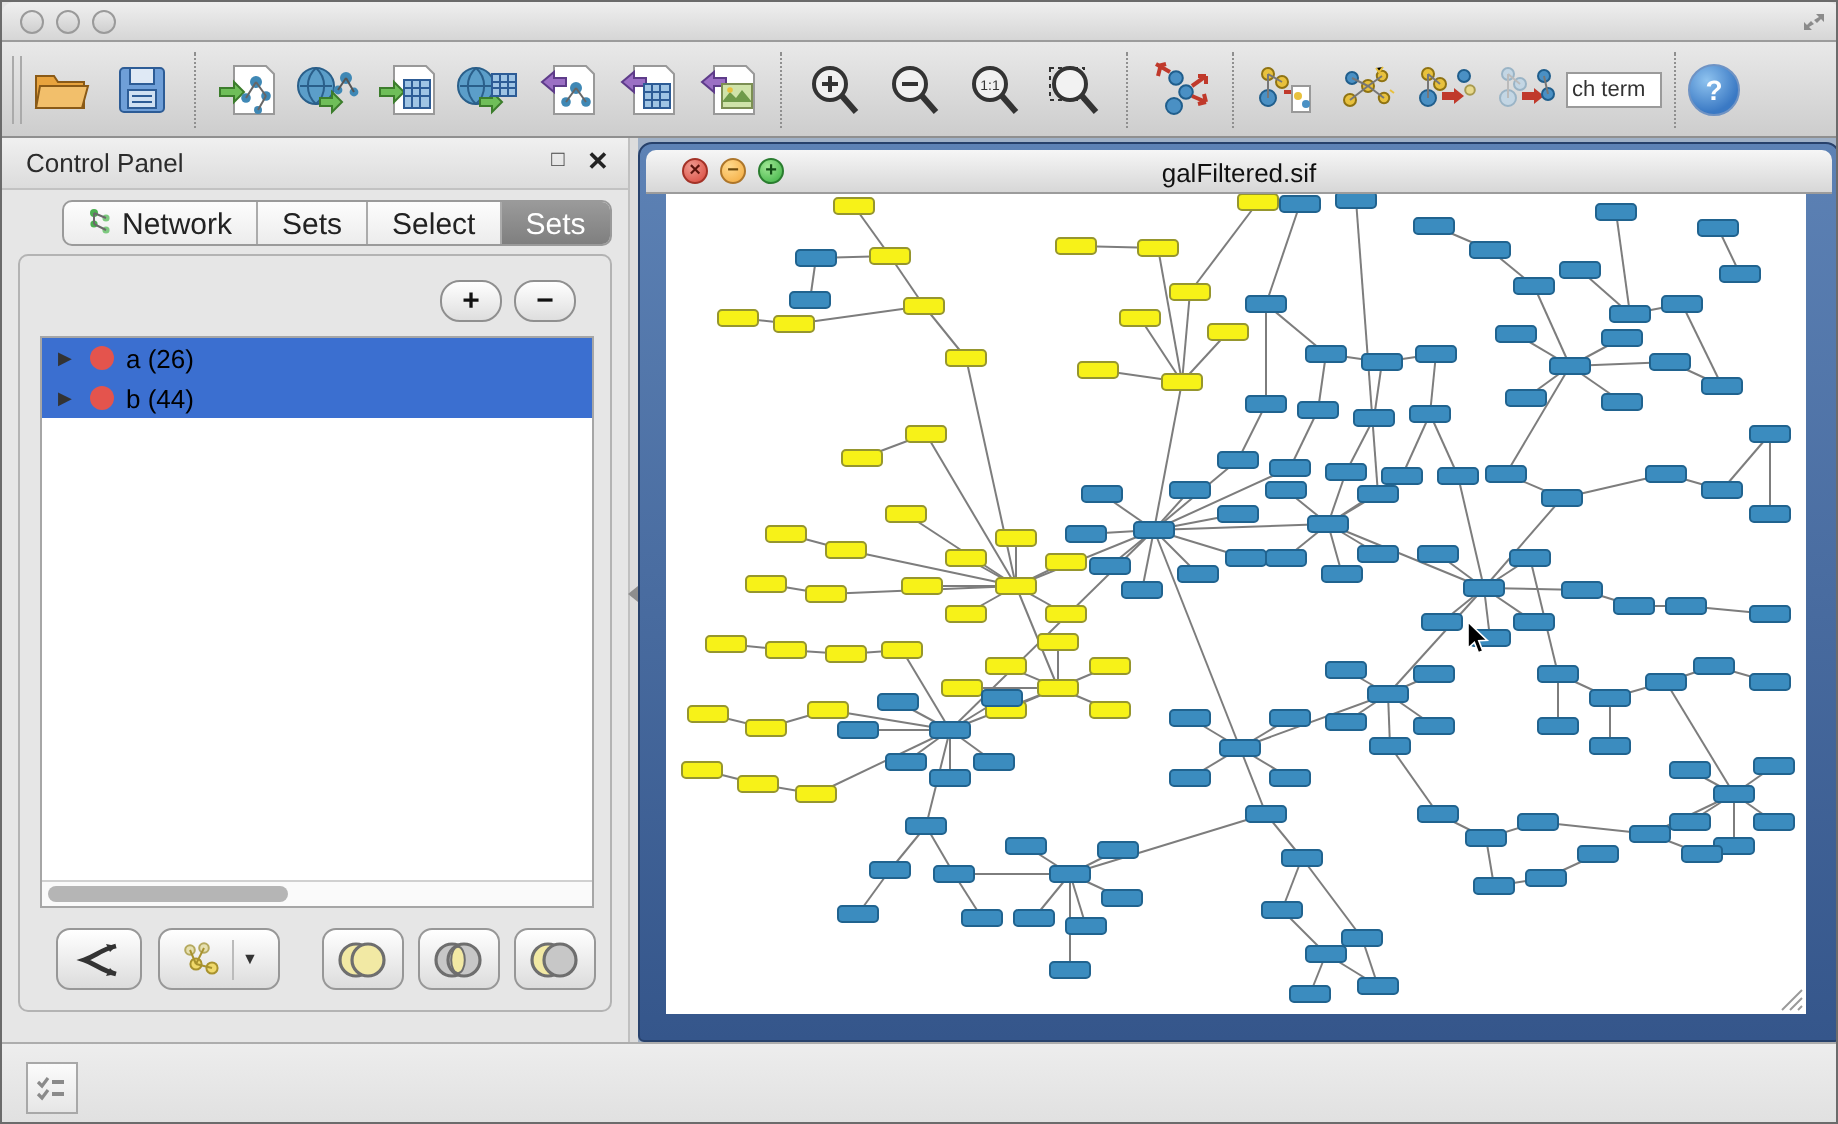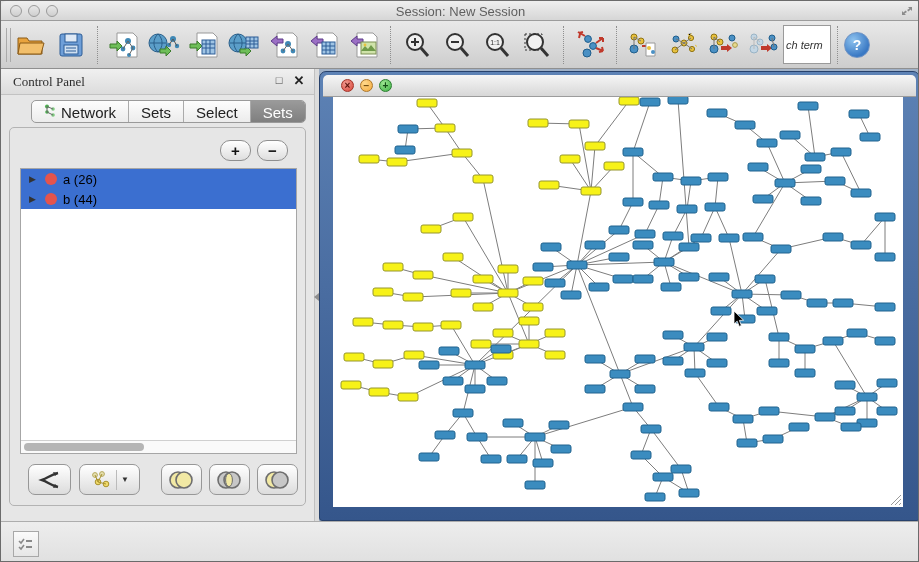--- a/index.html
+++ b/index.html
@@ -22,32 +22,32 @@
   
   .toolbar { position:absolute; left:0; top:20px; width:919px; height:48px;
     background:linear-gradient(#e9e9e9,#cdcdcd); border-bottom:1px solid #8f8f8f;
     display:flex; align-items:center; }
   .grip { width:5px; height:34px; margin-left:5px;
     border-left:1px solid #aaa; border-right:1px solid #aaa; }
   .tsep { width:1px; height:38px; margin:0 6px; border-left:1px dotted #8f8f8f; }
   .tbtn { width:40px; height:40px; display:flex; align-items:center; justify-content:center;
     background:transparent; border:none; }
   .tbtn svg { display:block; }
-  .search-input { width:48px; height:39px; border:1px solid #9a9a9a; background:#fff;
-    font-style:italic; font-size:11px; color:#333; padding:4px 2px;
+  .search-input { width:48px; height:18px; border:1px solid #9a9a9a; background:#fff;
+    font-size:11px; color:#333; padding:4px 2px;
     font-family:"Liberation Sans", sans-serif; }
   .help-btn { width:26px; height:26px; border-radius:50%; border:1px solid #6f93c4;
     background:radial-gradient(circle at 35% 30%, #8fc3ef, #3a79c4 70%);
     color:#fff; font-weight:bold; font-size:14px; line-height:24px; text-align:center; }
 
   
   .left-panel { position:absolute; left:0; top:68px; width:313px; height:452px;
     background:#e6e6e6; }
   .cp-header { position:absolute; left:0; top:0; width:100%; height:26px;
-    background:linear-gradient(#f0f0f0,#dcdcdc); border-bottom:1px solid #c2c2c2;font-family:Liberation Serif, serif; }
+    background:linear-gradient(#f0f0f0,#dcdcdc); border-bottom:1px solid #c2c2c2; }
   .cp-title { position:absolute; left:12px; top:5px; font-size:13px; color:#2c2c2c; }
   .cp-float { position:absolute; right:28px; top:5px; font-size:11px; color:#444; width:14px; text-align:center; }
   .cp-close { position:absolute; right:8px; top:4px; font-size:13px; color:#222; width:14px; text-align:center; font-weight:bold; }
 
   .tabbar { position:absolute; left:30px; top:31px; height:23px; display:flex;
     border:1px solid #9a9a9a; border-radius:5px; overflow:hidden;
     background:linear-gradient(#fdfdfd,#ececec); font-size:15px; }
   .tab { padding:3px 12px 0 12px; color:#222; border-right:1px solid #ababab; display:flex; gap:5px; }
   .tab:last-child { border-right:none; }
   .tab.selected { background:linear-gradient(#9a9a9a,#7f7f7f); color:#fff; }
@@ -116,21 +116,20 @@
   .mem-dot { width:13px; height:13px; border-radius:50%;
     background:radial-gradient(circle at 35% 30%, #a8e46e, #53b82a); border:1px solid #3f8c20; }
 </style>
 </head>
 <body>
 
 <div class="titlebar">
   <div class="traffic t1"></div>
   <div class="traffic t2"></div>
   <div class="traffic t3"></div>
-  <div class="main-title">Session: New Session</div>
   <div class="fullscreen">
     <svg width="14" height="14" viewBox="0 0 14 14">
         <path d="M8 3 L12 3 L12 7 L10.5 5.5 L8.5 7.5 L7 6 L9.5 4.5 Z M6 11 L2 11 L2 7 L3.5 8.5 L5.5 6.5 L7 8 L4.5 9.5 Z" fill="#8b8b8b"></path>
       </svg>
   </div>
 </div>
 
 <div class="toolbar">
   <div class="grip"></div>
 
@@ -429,20 +428,21 @@
 <div class="splitter">
   <div class="split-arrow"></div>
 </div>
 
 <div class="desktop">
   <div class="frame">
     <div class="frame-titlebar">
       <div class="ftl f1">×</div>
       <div class="ftl f2">−</div>
       <div class="ftl f3">+</div>
+      <div class="frame-title">galFiltered.sif</div>
     </div>
     <div class="canvas">
       <svg class="graph" width="570" height="410" viewBox="0 0 570 410">
           <line x1="94" y1="6" x2="112" y2="31" stroke="#7d7d7d" stroke-width="1"></line>
           <line x1="112" y1="31" x2="129" y2="56" stroke="#7d7d7d" stroke-width="1"></line>
           <line x1="75" y1="32" x2="112" y2="31" stroke="#7d7d7d" stroke-width="1"></line>
           <line x1="72" y1="53" x2="75" y2="32" stroke="#7d7d7d" stroke-width="1"></line>
           <line x1="36" y1="62" x2="64" y2="65" stroke="#7d7d7d" stroke-width="1"></line>
           <line x1="64" y1="65" x2="129" y2="56" stroke="#7d7d7d" stroke-width="1"></line>
           <line x1="129" y1="56" x2="150" y2="82" stroke="#7d7d7d" stroke-width="1"></line>

